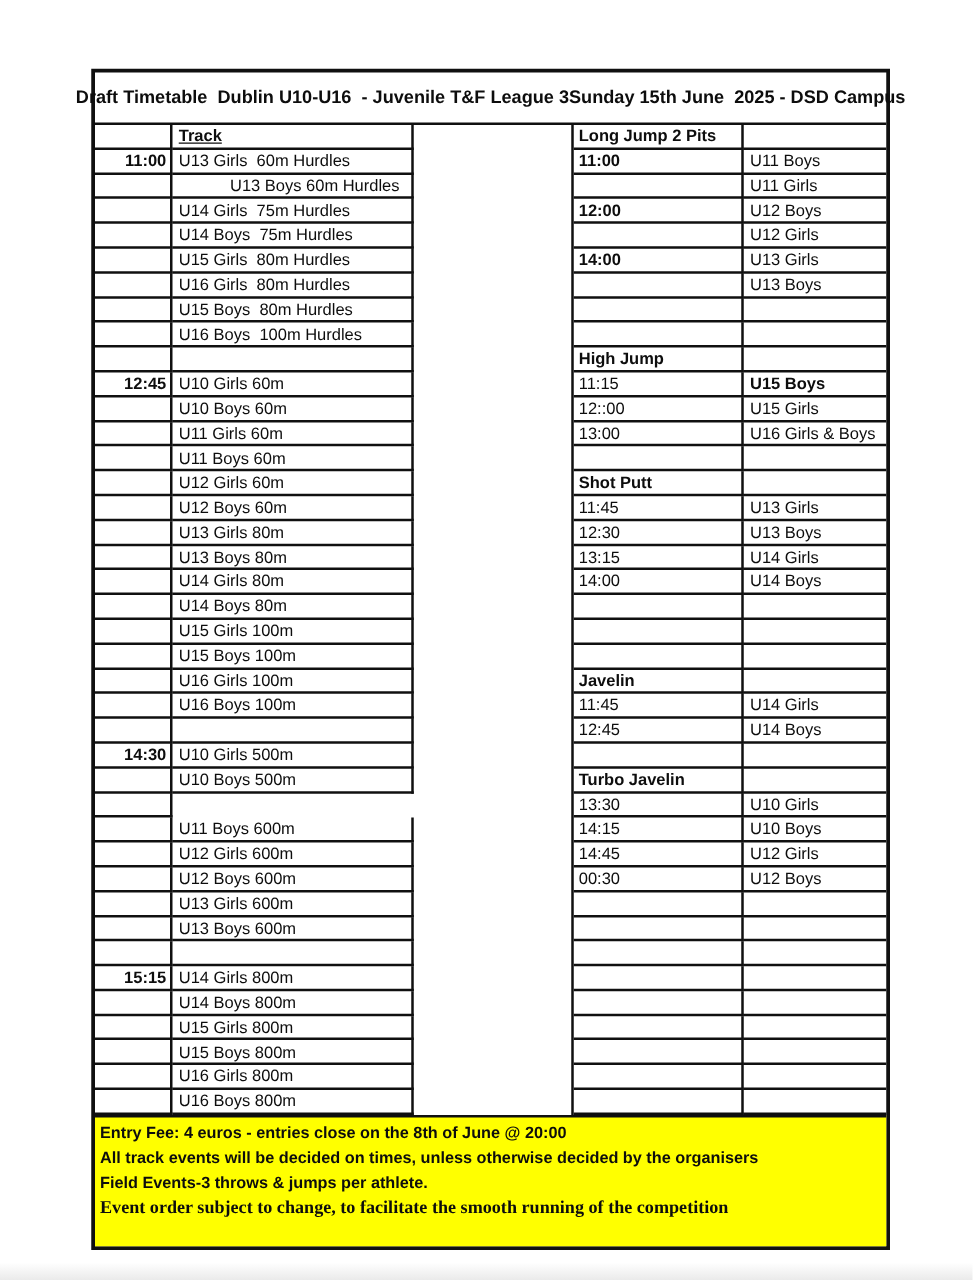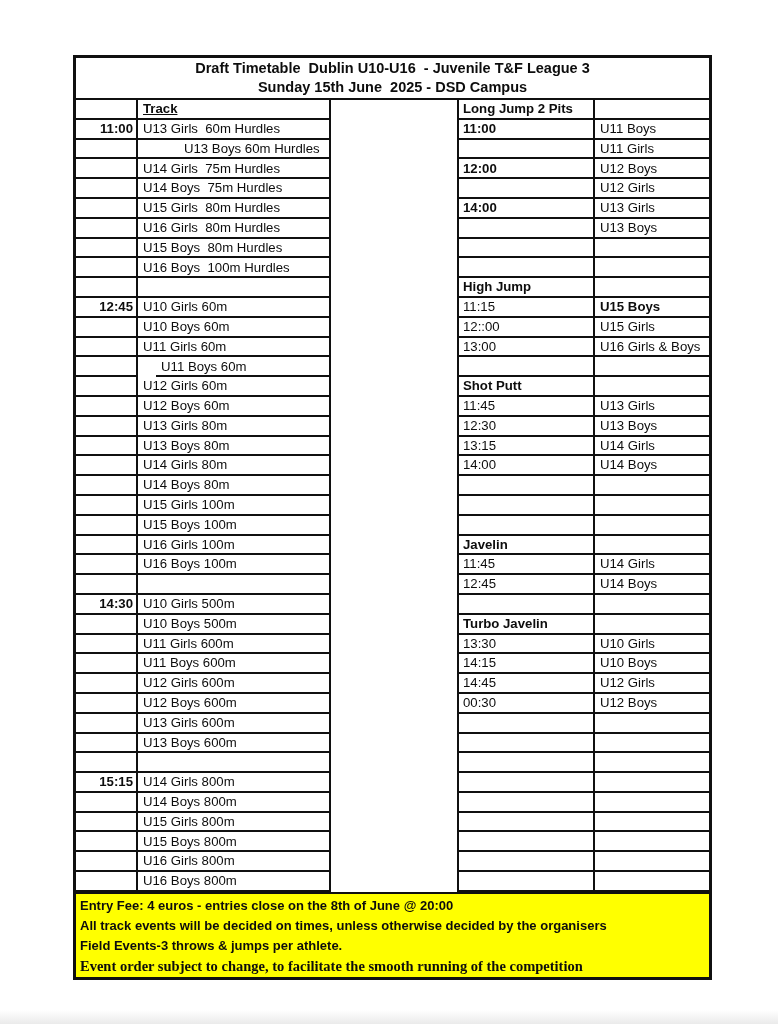--- a/index.html
+++ b/index.html
@@ -17,21 +17,21 @@
     width:639px;
     box-sizing:border-box;
     border:3px solid #101010;
     background:#ffffff;
   }
   .title-box{
     box-sizing:border-box;
     height:42px;
     border-bottom:2px solid #101010;
     display:flex;
-    flex-direction:column;
+    flex-direction:row;
     align-items:center;
     justify-content:center;
     text-align:center;
     font-weight:bold;
     font-size:14.5px;
     line-height:19px;
     white-space:pre;
   }
   .grid{
     position:relative;
@@ -61,21 +61,21 @@
     grid-column:3;
     grid-row:1 / span 40;
     box-sizing:border-box;
     border-right:2px solid #101010;
     background:#ffffff;
   }
   .footer{
     box-sizing:border-box;
     border-top:2px solid #101010;
     background:#ffff00;
-    padding:2px 4px 0 4px;
+    padding:2px 4px 20px 4px;
   }
   .footer-line{
     font-weight:bold;
     font-size:13px;
     line-height:20.2px;
     white-space:pre;
   }
   .footer-line.serif{
     font-family:"Liberation Serif", serif;
     font-size:14.5px;
@@ -119,21 +119,21 @@
       <div class="c ev" style="grid-area: 9 / 2;">U16 Boys  100m Hurdles</div>
       <div class="c t-left" style="grid-area: 10 / 1;"></div>
       <div class="c ev" style="grid-area: 10 / 2;"></div>
       <div class="c t-left" style="grid-area: 11 / 1;">12:45</div>
       <div class="c ev" style="grid-area: 11 / 2;">U10 Girls 60m</div>
       <div class="c t-left" style="grid-area: 12 / 1;"></div>
       <div class="c ev" style="grid-area: 12 / 2;">U10 Boys 60m</div>
       <div class="c t-left" style="grid-area: 13 / 1;"></div>
       <div class="c ev" style="grid-area: 13 / 2;">U11 Girls 60m</div>
       <div class="c t-left" style="grid-area: 14 / 1;"></div>
-      <div class="c ev" style="grid-area: 14 / 2; margin-left: 18px;">U11 Boys 60m</div>
+      <div class="c ev" style="grid-area: 14 / 2;">U11 Boys 60m</div>
       <div class="c t-left" style="grid-area: 15 / 1;"></div>
       <div class="c ev" style="grid-area: 15 / 2;">U12 Girls 60m</div>
       <div class="c t-left" style="grid-area: 16 / 1;"></div>
       <div class="c ev" style="grid-area: 16 / 2;">U12 Boys 60m</div>
       <div class="c t-left" style="grid-area: 17 / 1;"></div>
       <div class="c ev" style="grid-area: 17 / 2;">U13 Girls 80m</div>
       <div class="c t-left" style="grid-area: 18 / 1;"></div>
       <div class="c ev" style="grid-area: 18 / 2;">U13 Boys 80m</div>
       <div class="c t-left" style="grid-area: 19 / 1;"></div>
       <div class="c ev" style="grid-area: 19 / 2;">U14 Girls 80m</div>
@@ -147,21 +147,20 @@
       <div class="c ev" style="grid-area: 23 / 2;">U16 Girls 100m</div>
       <div class="c t-left" style="grid-area: 24 / 1;"></div>
       <div class="c ev" style="grid-area: 24 / 2;">U16 Boys 100m</div>
       <div class="c t-left" style="grid-area: 25 / 1;"></div>
       <div class="c ev" style="grid-area: 25 / 2;"></div>
       <div class="c t-left" style="grid-area: 26 / 1;">14:30</div>
       <div class="c ev" style="grid-area: 26 / 2;">U10 Girls 500m</div>
       <div class="c t-left" style="grid-area: 27 / 1;"></div>
       <div class="c ev" style="grid-area: 27 / 2;">U10 Boys 500m</div>
       <div class="c t-left" style="grid-area: 28 / 1;"></div>
-      <div class="c ev" style="grid-area: 28 / 2;">U11 Girls 600m</div>
       <div class="c t-left" style="grid-area: 29 / 1;"></div>
       <div class="c ev" style="grid-area: 29 / 2;">U11 Boys 600m</div>
       <div class="c t-left" style="grid-area: 30 / 1;"></div>
       <div class="c ev" style="grid-area: 30 / 2;">U12 Girls 600m</div>
       <div class="c t-left" style="grid-area: 31 / 1;"></div>
       <div class="c ev" style="grid-area: 31 / 2;">U12 Boys 600m</div>
       <div class="c t-left" style="grid-area: 32 / 1;"></div>
       <div class="c ev" style="grid-area: 32 / 2;">U13 Girls 600m</div>
       <div class="c t-left" style="grid-area: 33 / 1;"></div>
       <div class="c ev" style="grid-area: 33 / 2;">U13 Boys 600m</div>

